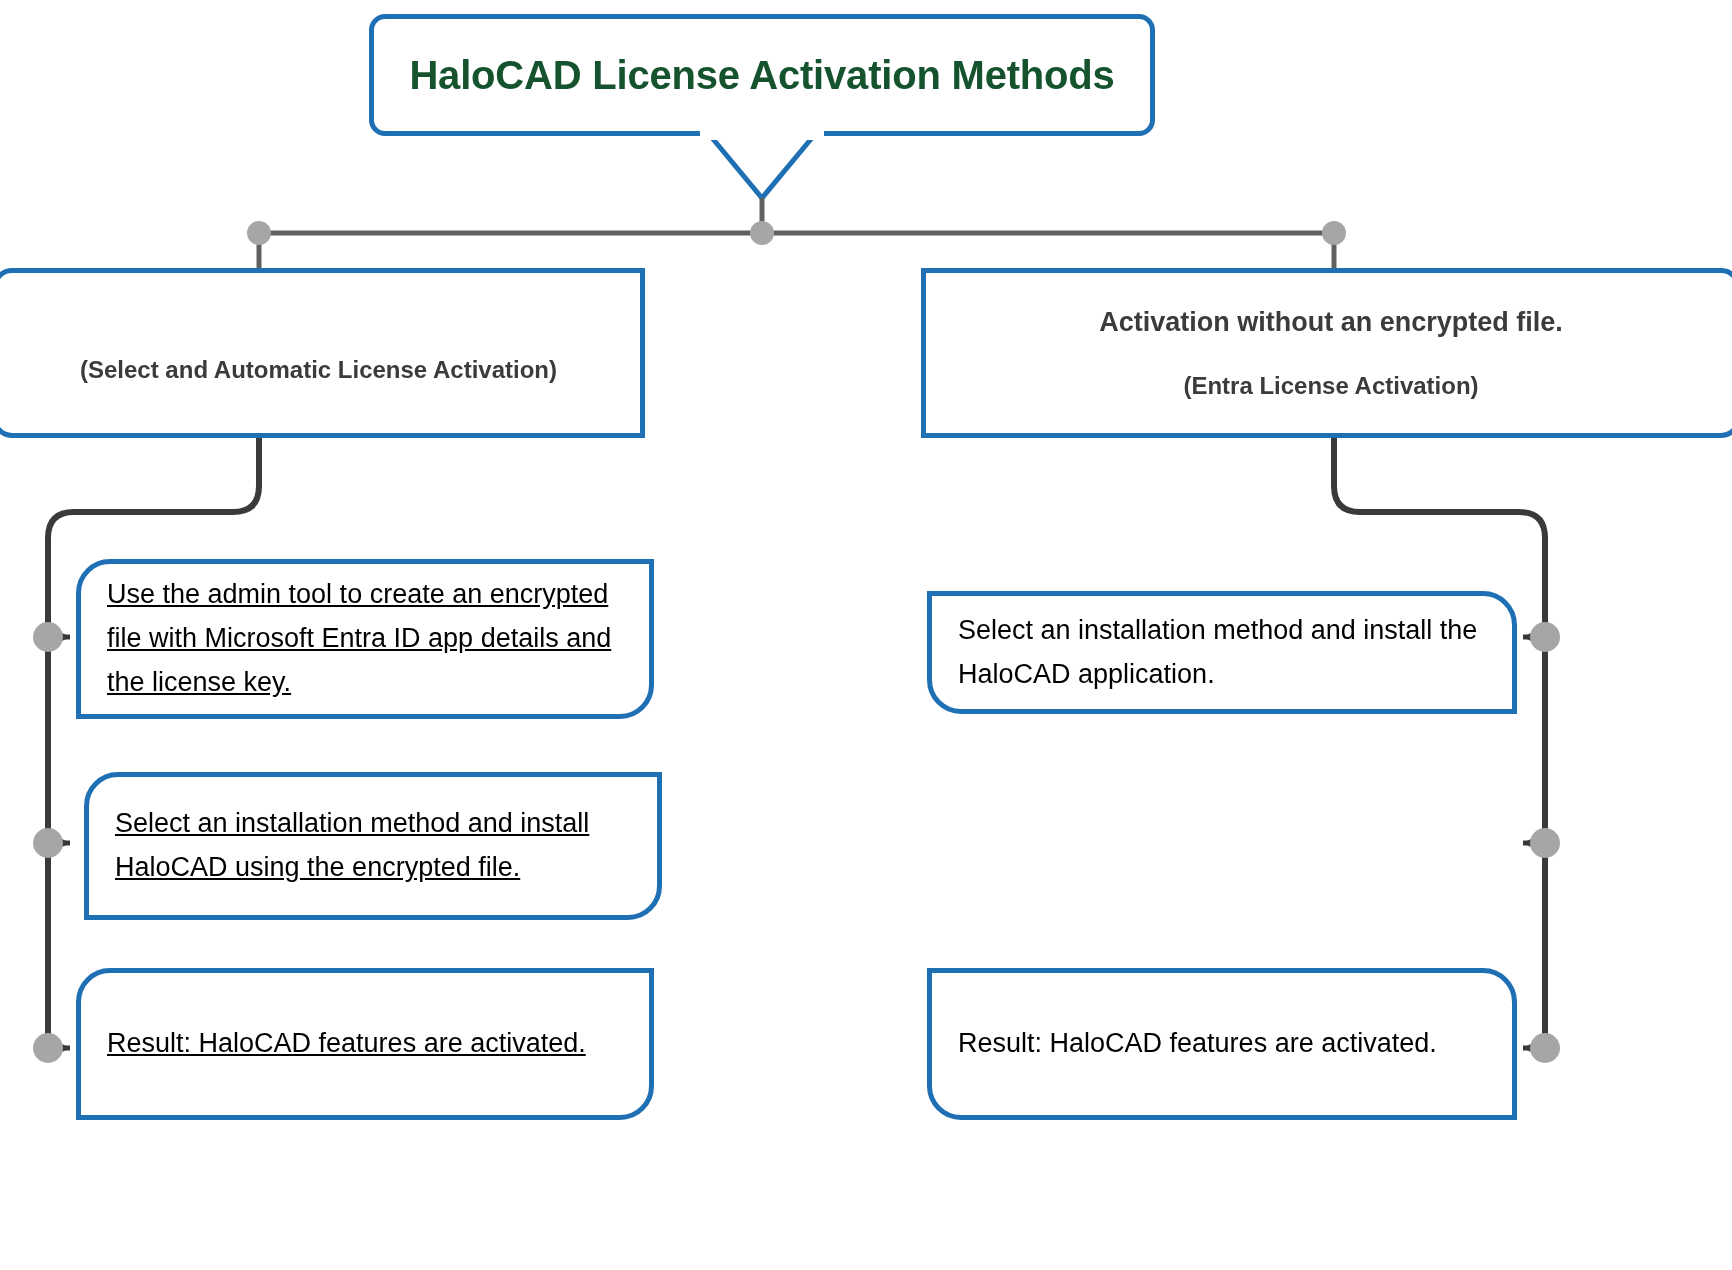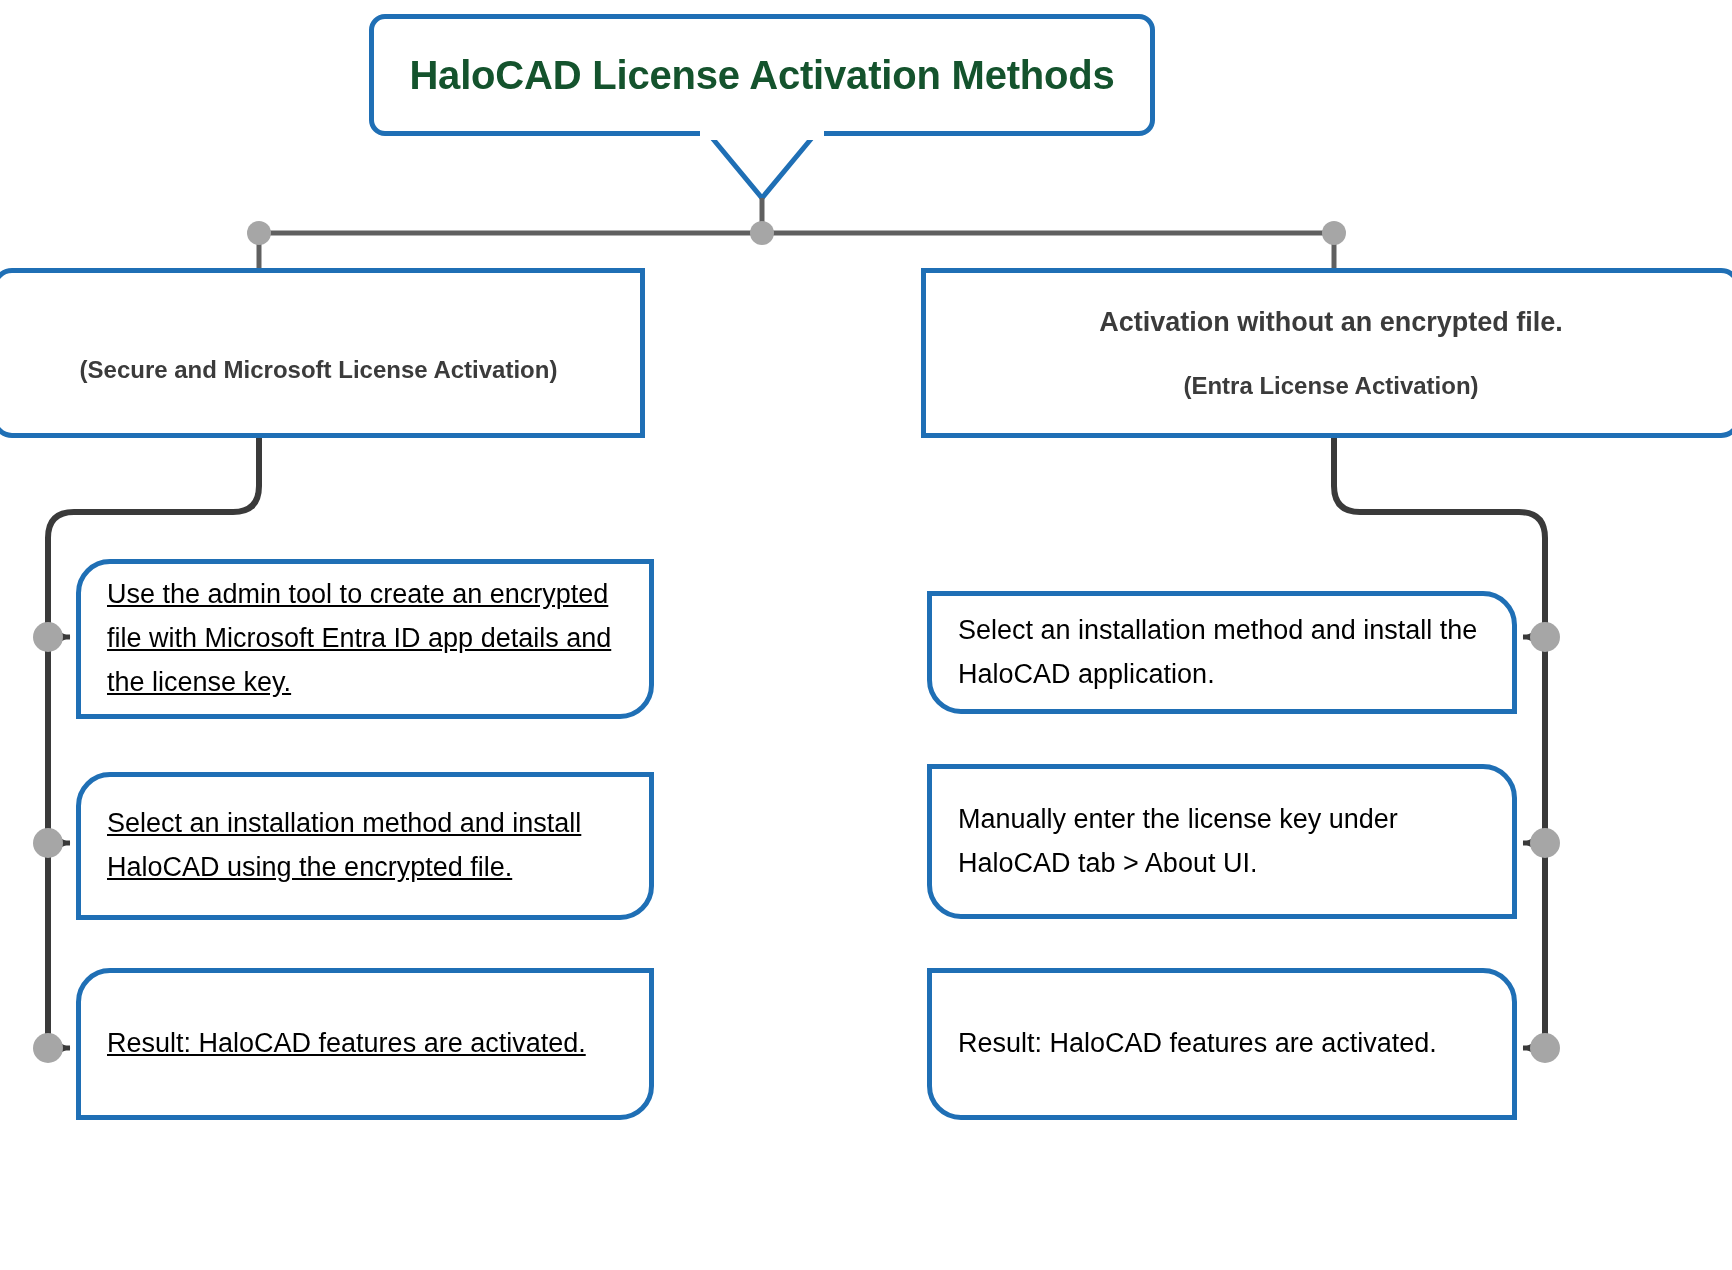--- a/index.html
+++ b/index.html
@@ -117,21 +117,21 @@
     border-radius: 0 34px 0 34px;
   }
   .step-text {
     font-size: 27px;
     color: #000000;
     line-height: 1.62;
   }
 
   
   .row-1 { top: 559px; height: 160px; }
-  .row-2 { top: 772px; height: 148px; }
+  .row-2 { top: 772px; height: 148px; margin-left: 8px; }
   .row-3 { top: 968px; height: 152px; }
 
   .row-1.step-left  { top: 559px; height: 160px; }
   .row-2.step-left  { top: 772px; height: 148px; }
   .row-3.step-left  { top: 968px; height: 152px; }
 
   .row-1.step-right { top: 591px; height: 123px; }
   .row-2.step-right { top: 764px; height: 155px; }
   .row-3.step-right { top: 968px; height: 152px; }
 
@@ -187,21 +187,21 @@
     <circle cx="1545" cy="843" r="15" fill="#A6A6A6"></circle>
     <circle cx="1545" cy="1048" r="15" fill="#A6A6A6"></circle>
   </svg>
 
   <div class="node-box" id="title-box">
     <div id="title-text">HaloCAD License Activation Methods</div>
   </div>
   <div id="title-notch"></div>
 
   <div class="node-box branch-box" id="branch-left">
-    <div class="branch-sub">(Secure and Microsoft License Activation)</div>
+    <div class="branch-sub">(Select and Automatic License Activation)</div>
   </div>
 
   <div class="node-box branch-box" id="branch-right">
     <div class="branch-title">Activation without an encrypted file.</div>
     <div class="branch-sub">(Entra License Activation)</div>
   </div>
 
   <div class="node-box step-box step-left row-1">
     <div class="step-text">Use the admin tool to create an encrypted file with Microsoft Entra ID app details and the license key.</div>
   </div>
@@ -211,21 +211,18 @@
   </div>
 
   <div class="node-box step-box step-left row-3">
     <div class="step-text">Result: HaloCAD features are activated.</div>
   </div>
 
   <div class="node-box step-box step-right row-1">
     <div class="step-text">Select an installation method and install the HaloCAD application.</div>
   </div>
 
-  <div class="node-box step-box step-right row-2">
-    <div class="step-text">Manually enter the license key under HaloCAD tab &gt; About UI.</div>
-  </div>
 
   <div class="node-box step-box step-right row-3">
     <div class="step-text">Result: HaloCAD features are activated.</div>
   </div>
 
 </div>
 
 </body></html>

